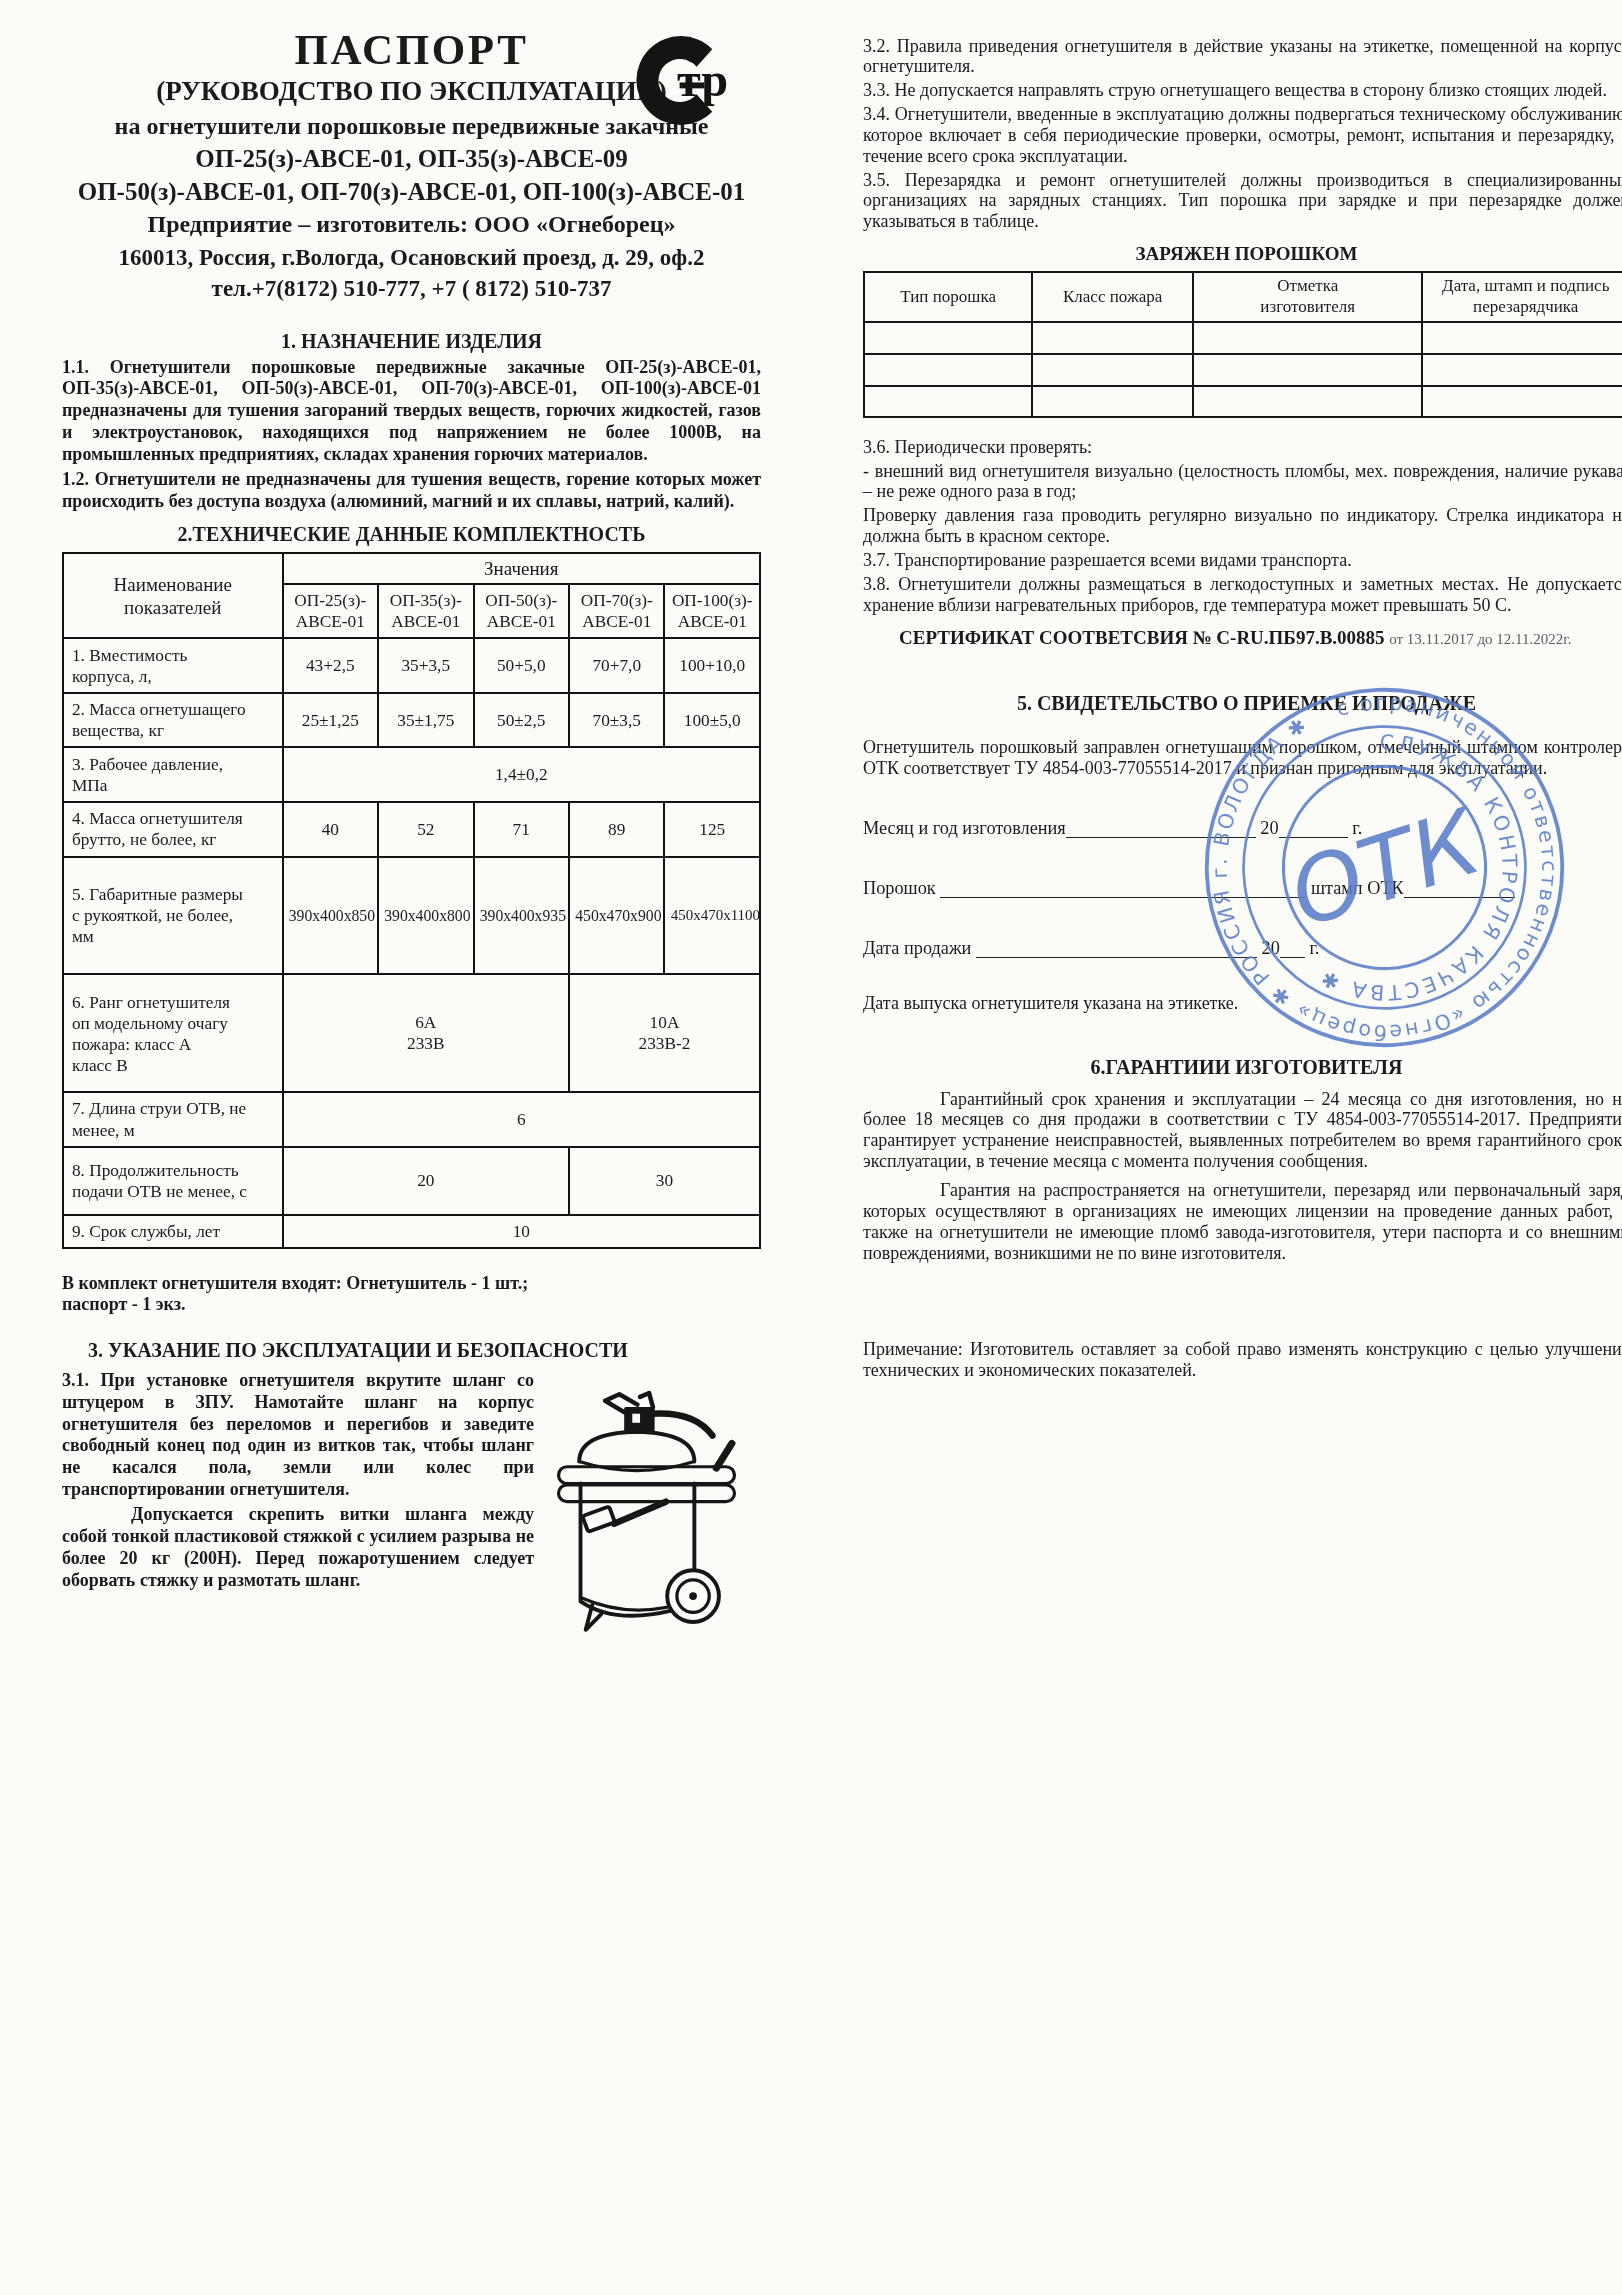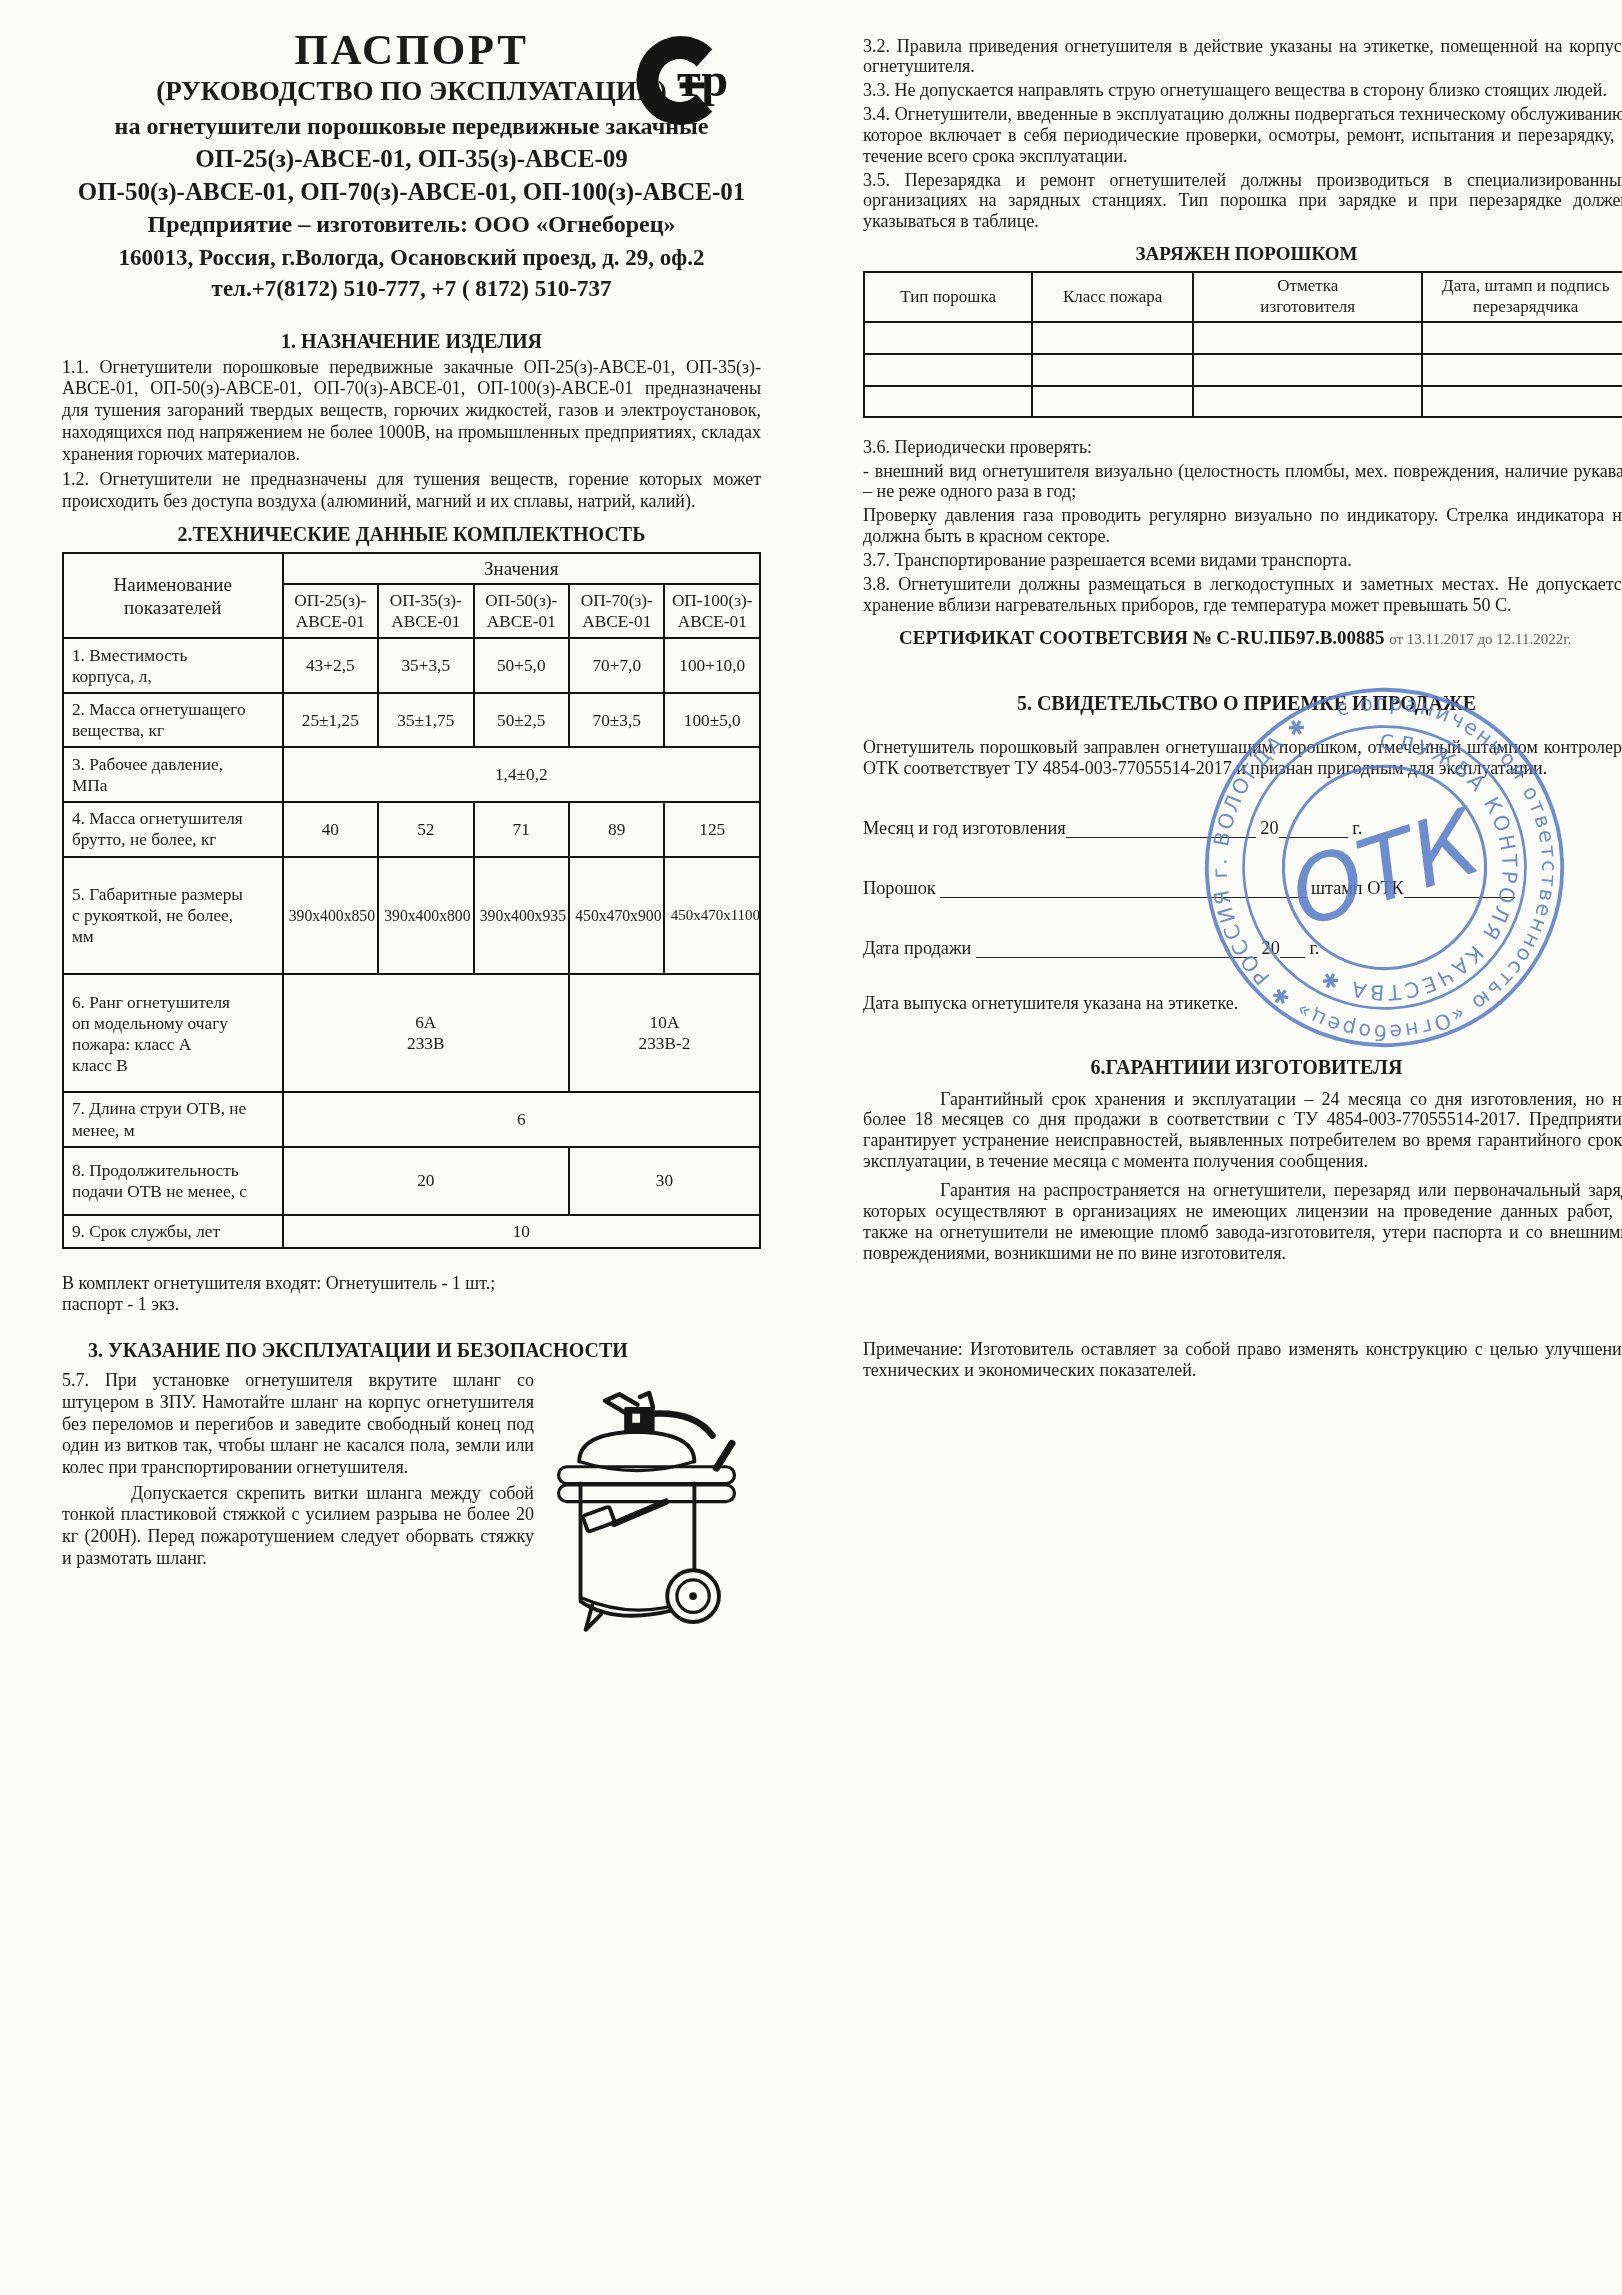--- a/index.html
+++ b/index.html
@@ -23,21 +23,21 @@
   .hdr-doc{font-size:24px;font-weight:bold;line-height:1.35;}
   .hdr-sub{font-size:27px;font-weight:bold;line-height:1.3;}
   .hdr-prod{font-size:24px;font-weight:bold;line-height:1.35;}
   .hdr-models{font-size:25px;font-weight:bold;line-height:1.32;}
   .hdr-man{font-size:24px;font-weight:bold;line-height:1.4;}
   .hdr-addr,.hdr-tel{font-size:23px;font-weight:bold;line-height:1.35;}
   .logo{position:absolute;right:6.5px;top:0px;width:141px;height:111px;}
 
   
   .h-center{font-size:20px;font-weight:bold;text-align:center;line-height:1.2;}
-  .body-p{font-size:18px;line-height:1.21;text-align:justify;margin-top:3.9px;}
+  .body-p{font-size:18px;line-height:1.21;text-align:justify;margin-top:3.9px;font-weight:bold;}
   .indent{text-indent:69px;}
 
   
   table.spec{border-collapse:collapse;width:100%;margin-top:6.5px;table-layout:fixed;}
   table.spec th,table.spec td{
     border:2px solid #121212;
     font-size:17.3px;line-height:1.22;
     padding:5.2px 5.2px;vertical-align:middle;
   }
   table.spec .lbl{text-align:left;padding-left:7.9px;}
@@ -205,21 +205,21 @@
     </tbody>
       </table>
 
     <p class="body-p pre" style="margin-top:23.6px;text-align:left;">В комплект огнетушителя входят: Огнетушитель   -  1 шт.;
 паспорт   - 1 экз.</p>
 
     <div class="h-center" style="margin-top:22px;text-align:left;padding-left:26px;">3. УКАЗАНИЕ ПО ЭКСПЛУАТАЦИИ И БЕЗОПАСНОСТИ</div>
 
     <div class="s3row">
       <div class="s3text">
-        <p class="body-p">5.7. При установке огнетушителя вкрутите шланг со штуцером в  ЗПУ.  Намотайте  шланг  на  корпус  огнетушителя  без переломов и перегибов и заведите свободный конец под один из витков так, чтобы шланг не касался пола, земли или колес при транспортировании огнетушителя.</p>
+        <p class="body-p">3.1. При установке огнетушителя вкрутите шланг со штуцером в  ЗПУ.  Намотайте  шланг  на  корпус  огнетушителя  без переломов и перегибов и заведите свободный конец под один из витков так, чтобы шланг не касался пола, земли или колес при транспортировании огнетушителя.</p>
         <p class="body-p indent">Допускается скрепить витки шланга между собой тонкой пластиковой стяжкой с усилием разрыва не более 20 кг (200Н). Перед пожаротушением следует оборвать стяжку и размотать шланг.</p>
       </div>
       <div class="s3fig">
         <svg width="207" height="262" viewBox="0 0 320 405" aria-hidden="true">
           <g fill="none" stroke="#161616" stroke-width="5" stroke-linecap="round" stroke-linejoin="round">
 
             <rect x="128" y="58" width="42" height="34" fill="#161616"></rect>
             <rect x="138" y="66" width="12" height="14" fill="#fbfbf8" stroke="none"></rect>
             <path d="M126,64 L96,46 L118,36 L146,52" stroke-width="7"></path>
             <path d="M150,40 L164,34 L170,56" stroke-width="7"></path>

